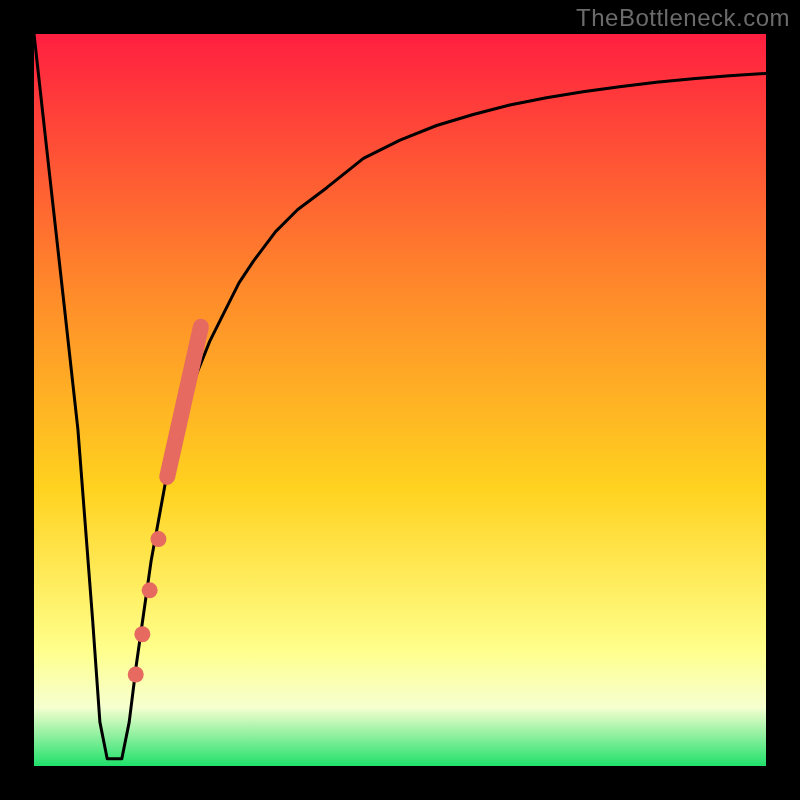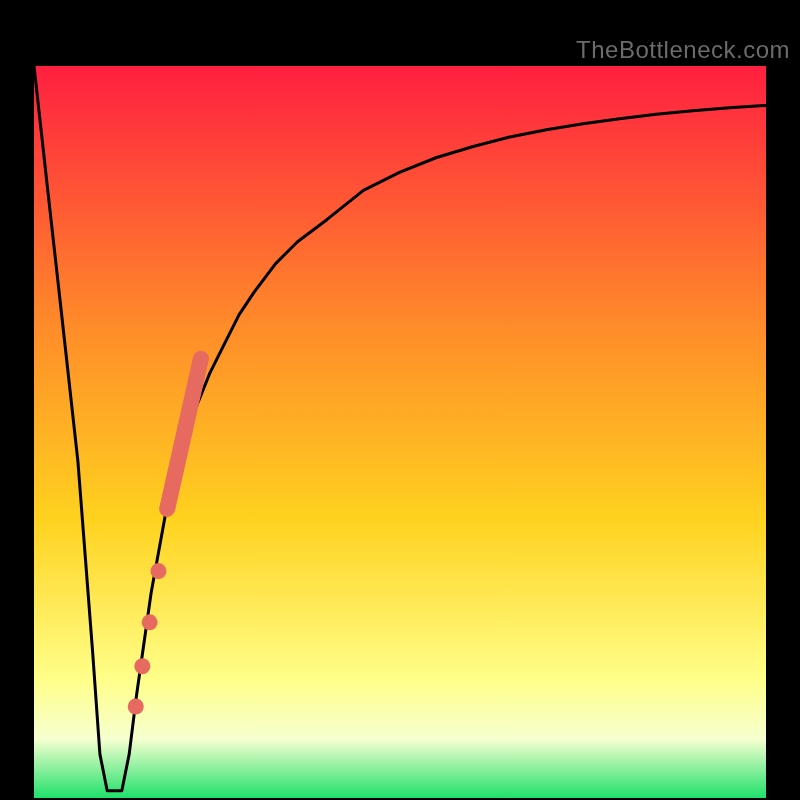--- a/index.html
+++ b/index.html
@@ -8,21 +8,20 @@
     width: 800px;
     height: 800px;
     background: #000;
     overflow: hidden;
     font-family: Arial, Helvetica, sans-serif;
   }
   .stage {
     position: relative;
     width: 800px;
     height: 580px;
-    margin-top: 32px;
   }
   .watermark {
     position: absolute;
     top: 4px;
     right: 10px;
     color: #6b6b6b;
     font-size: 24px;
     letter-spacing: 0.5px;
     z-index: 10;
     font-weight: 500;

